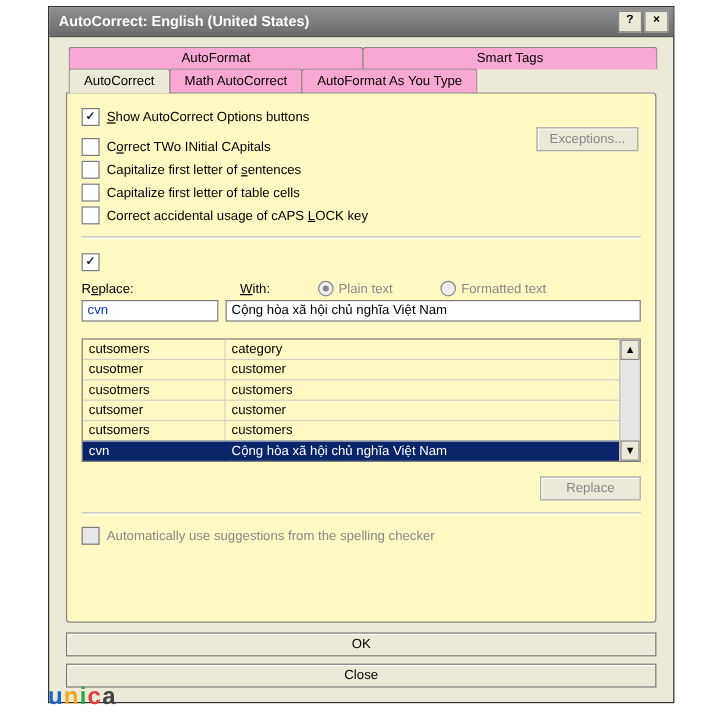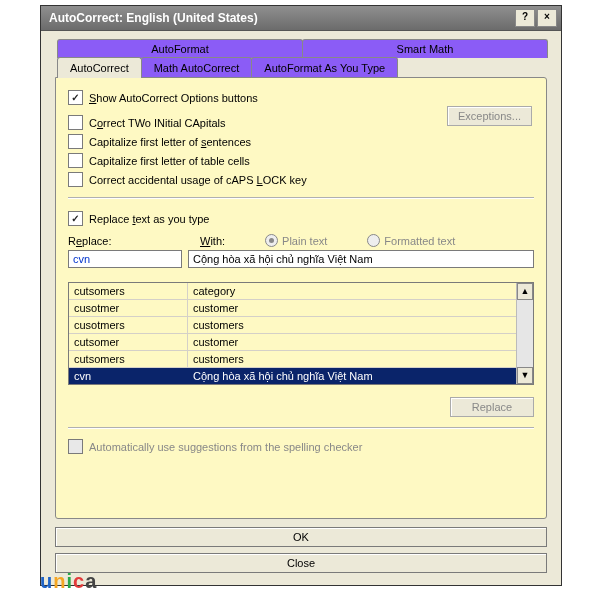--- a/index.html
+++ b/index.html
@@ -51,21 +51,21 @@
     position: relative;
   }
   .tab-row {
     display: flex;
     margin-left: 2px;
   }
   .tab-row.back .tab { margin-bottom: -1px; }
   .tab {
     border: 1px solid #888;
     border-bottom: none;
-    background: #8b5cf6;
+    background: #f9a8d4;
     padding: 3px 0 3px 0;
     text-align: center;
     border-top-left-radius: 3px;
     border-top-right-radius: 3px;
     margin-right: -1px;
     cursor: pointer;
   }
   .tab-row.back .tab { flex: 1; }
   .tab-row.front .tab { padding: 4px 12px; }
   .tab.active { background: #ece9d8; z-index: 2; position: relative; }
@@ -215,21 +215,21 @@
     <span>AutoCorrect: English (United States)</span>
     <div class="titlebar-btns">
       <div class="titlebar-btn">?</div>
       <div class="titlebar-btn">×</div>
     </div>
   </div>
   <div class="inner">
     <div class="tab-area">
       <div class="tab-row back">
         <div class="tab">AutoFormat</div>
-        <div class="tab">Smart Math</div>
+        <div class="tab">Smart Tags</div>
       </div>
       <div class="tab-row front">
         <div class="tab active">AutoCorrect</div>
         <div class="tab">Math AutoCorrect</div>
         <div class="tab">AutoFormat As You Type</div>
       </div>
       <div class="tab-content">
 
         <div class="cbx-row">
           <span class="cbx checked"></span>
@@ -254,21 +254,20 @@
           <span class="cbx"></span>
           <span>Correct accidental usage of cAPS <span class="under">L</span>OCK key</span>
         </div>
 
         <div class="btn disabled exceptions-pos">Exceptions...</div>
 
         <div class="hr"></div>
 
         <div class="cbx-row">
           <span class="cbx checked"></span>
-          <span>Replace <span class="under">t</span>ext as you type</span>
         </div>
 
         <div class="field-labels">
           <span class="lab1">R<span class="under">e</span>place:</span>
           <span><span class="under">W</span>ith:</span>
           <span class="radio">
               <span class="rdot sel"></span>
               <span>Plain text</span>
             </span>
           <span class="radio">

